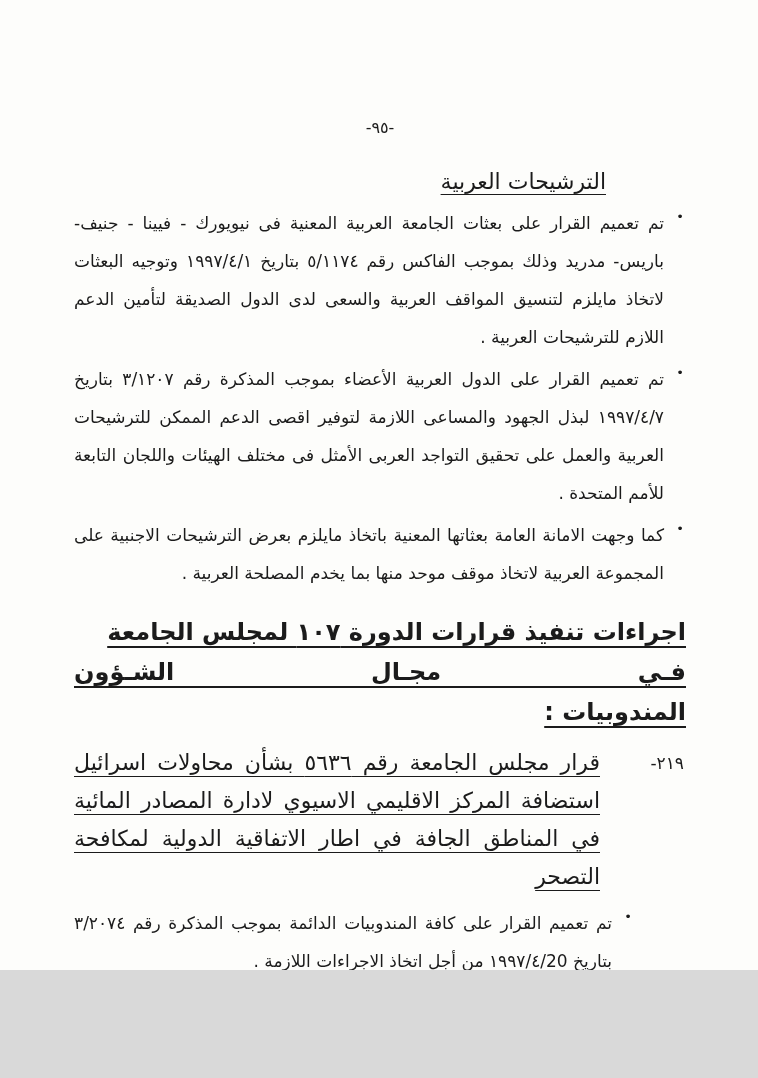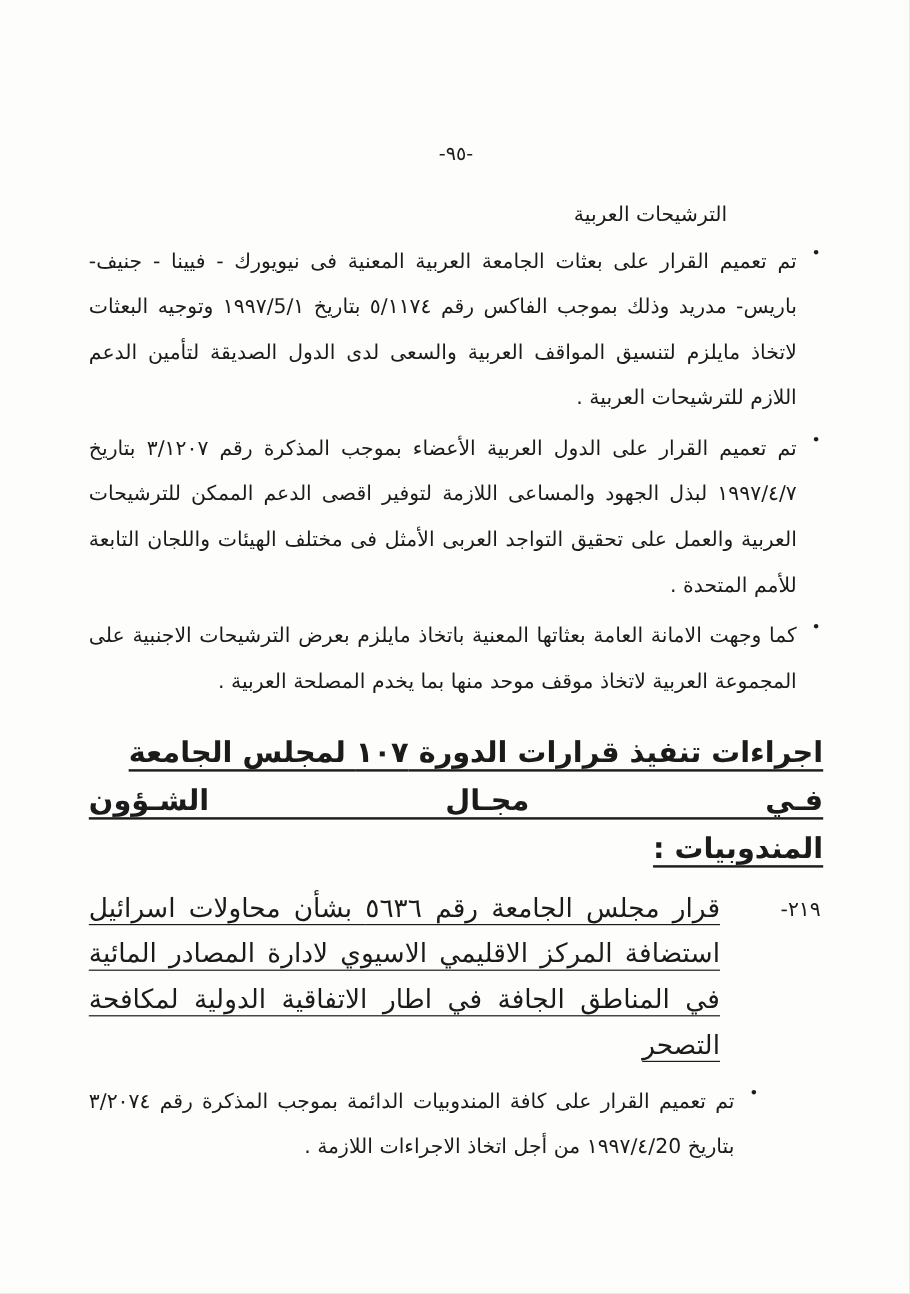--- a/index.html
+++ b/index.html
@@ -3,21 +3,21 @@
   <meta charset="utf-8">
   <style>
     html, body { margin: 0; padding: 0; }
     body {
       background: #d9d9d9;
       font-family: "DejaVu Sans", sans-serif;
     }
     .page {
       position: relative;
       width: 758px;
-      height: 1078px;
+      height: 970px;
       margin: 0 auto;
       background: #fdfdfb;
       color: #1b1b1b;
       overflow: hidden;
       box-shadow: 0 0 6px rgba(0,0,0,.25);
     }
     .content {
       position: absolute;
       top: 118px;
       right: 72px;
@@ -25,22 +25,23 @@
       direction: rtl;
     }
     .page-number {
       direction: ltr;
       text-align: center;
       font-size: 16px;
       letter-spacing: 1px;
       margin-bottom: 32px;
     }
     .section-heading {
-      font-size: 17px;
+      font-size: 22px;
       padding-right: 80px;
+      text-decoration: underline;
       text-underline-offset: 5px;
       text-decoration-thickness: 1px;
       margin: 16px 0 10px;
     }
     .bullet {
       position: relative;
       padding-right: 22px;
       margin: 0 0 4px;
     }
     .bullet .dot {
@@ -97,21 +98,21 @@
 
 <div class="page">
   <div class="content">
 
     <div class="page-number">-٩٥-</div>
 
     <div class="section-heading">الترشيحات العربية</div>
 
     <div class="bullet">
       <span class="dot">•</span>
-      <p>تم تعميم القرار على بعثات الجامعة العربية المعنية فى نيويورك - فيينا - جنيف- باريس- مدريد وذلك بموجب الفاكس رقم ٥/١١٧٤ بتاريخ ١٩٩٧/5/١ وتوجيه البعثات لاتخاذ مايلزم لتنسيق المواقف العربية والسعى لدى الدول الصديقة لتأمين الدعم اللازم للترشيحات العربية .</p>
+      <p>تم تعميم القرار على بعثات الجامعة العربية المعنية فى نيويورك - فيينا - جنيف- باريس- مدريد وذلك بموجب الفاكس رقم ٥/١١٧٤ بتاريخ ١٩٩٧/٤/١ وتوجيه البعثات لاتخاذ مايلزم لتنسيق المواقف العربية والسعى لدى الدول الصديقة لتأمين الدعم اللازم للترشيحات العربية .</p>
     </div>
 
     <div class="bullet">
       <span class="dot">•</span>
       <p>تم تعميم القرار على الدول العربية الأعضاء بموجب المذكرة رقم ٣/١٢٠٧ بتاريخ ١٩٩٧/٤/٧ لبذل الجهود والمساعى اللازمة لتوفير اقصى الدعم الممكن للترشيحات العربية والعمل على تحقيق التواجد العربى الأمثل فى مختلف الهيئات واللجان التابعة للأمم المتحدة .</p>
     </div>
 
 
     <div class="bullet">
       <span class="dot">•</span>

